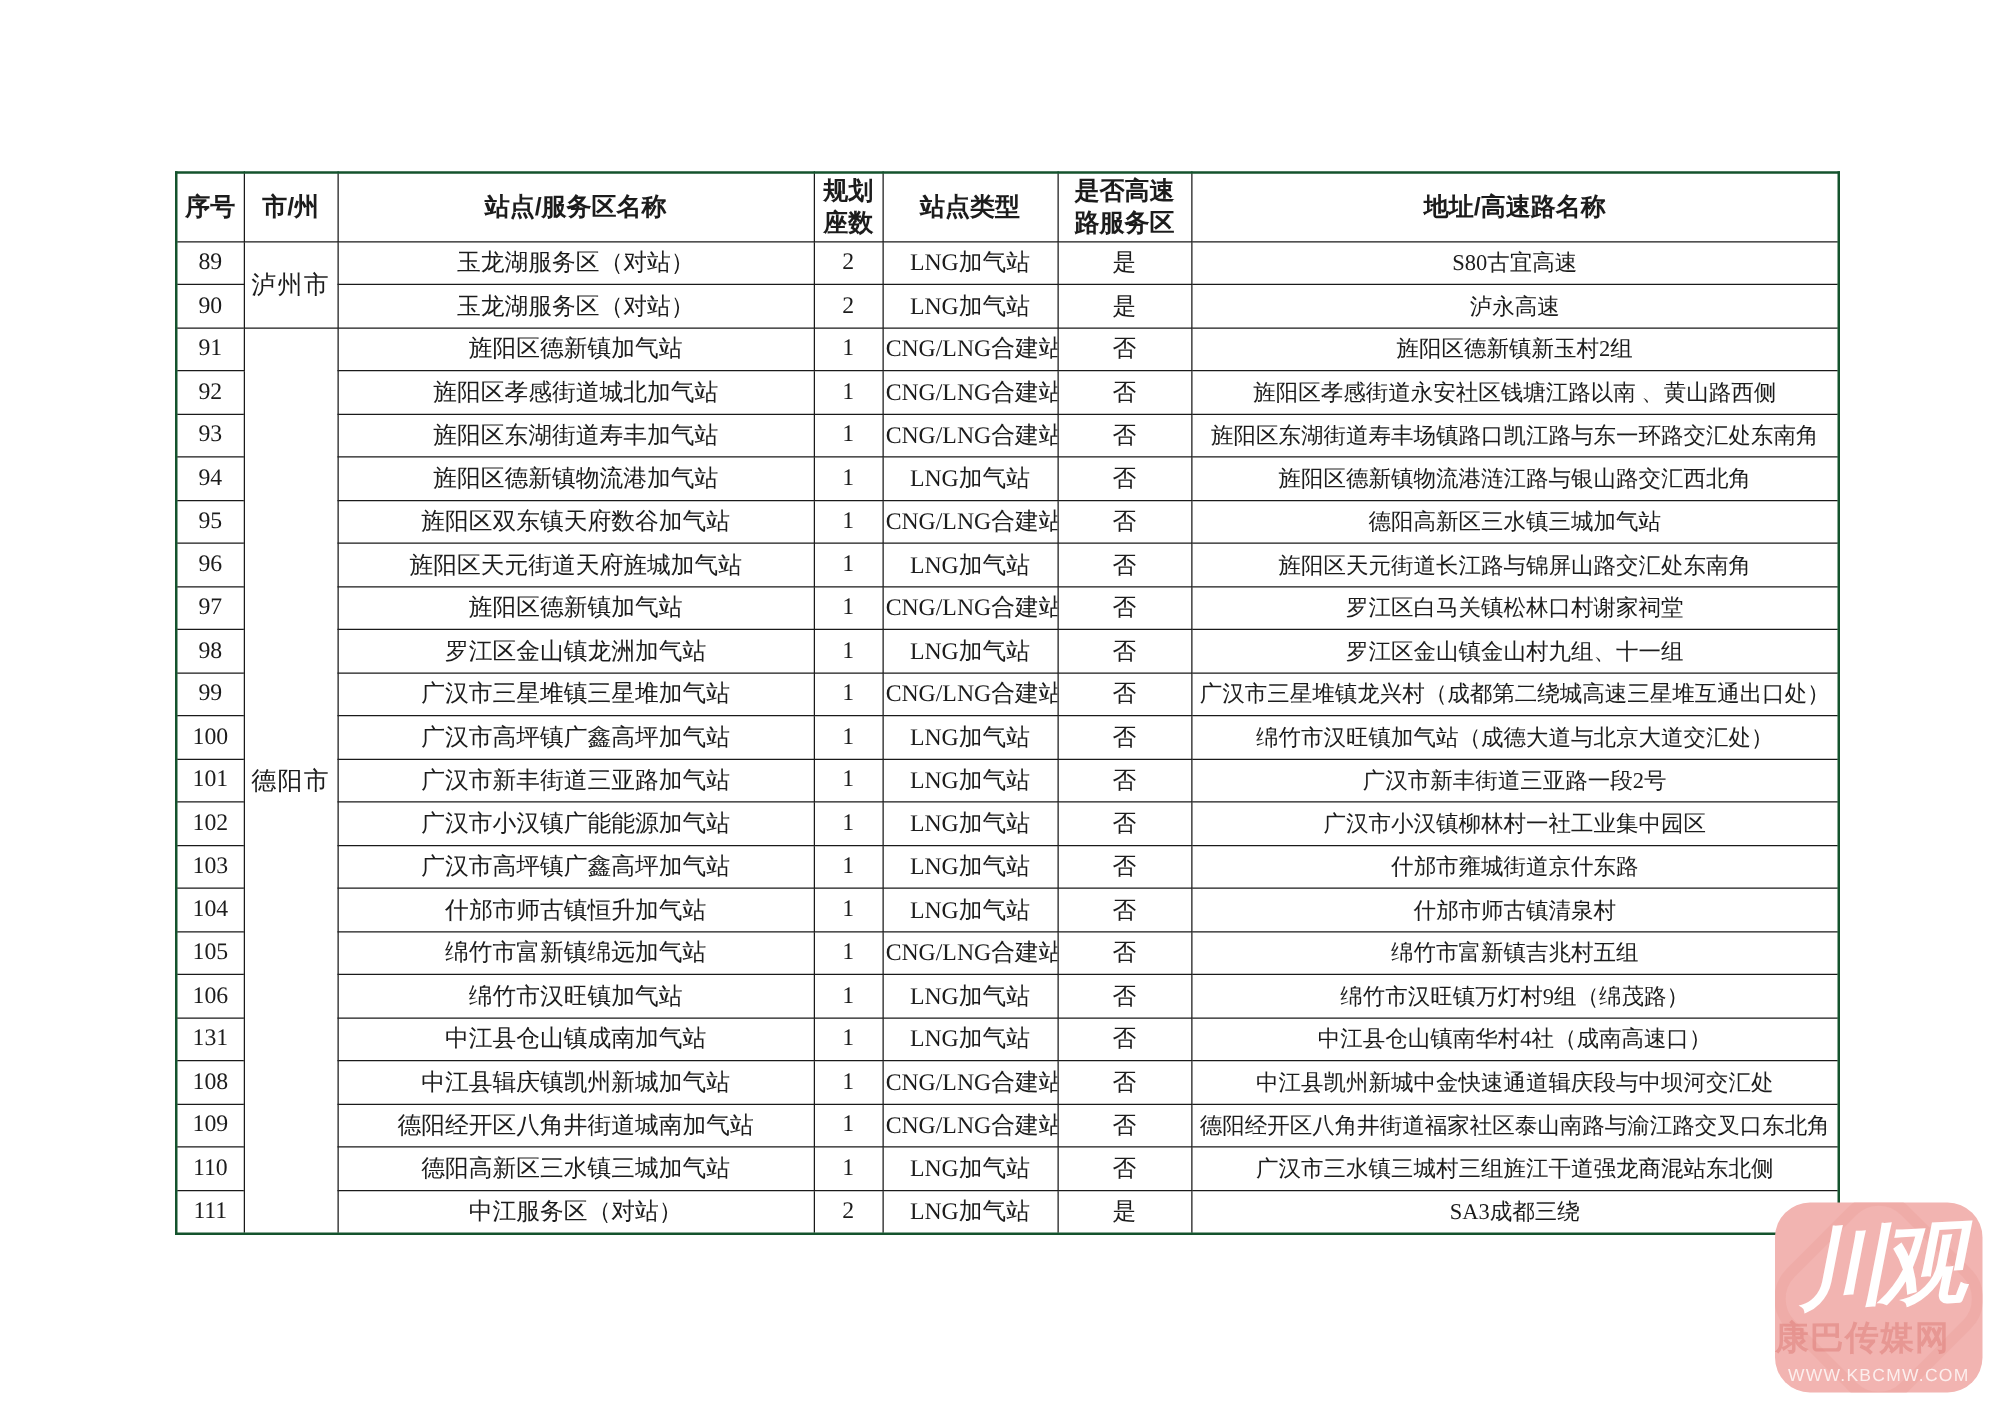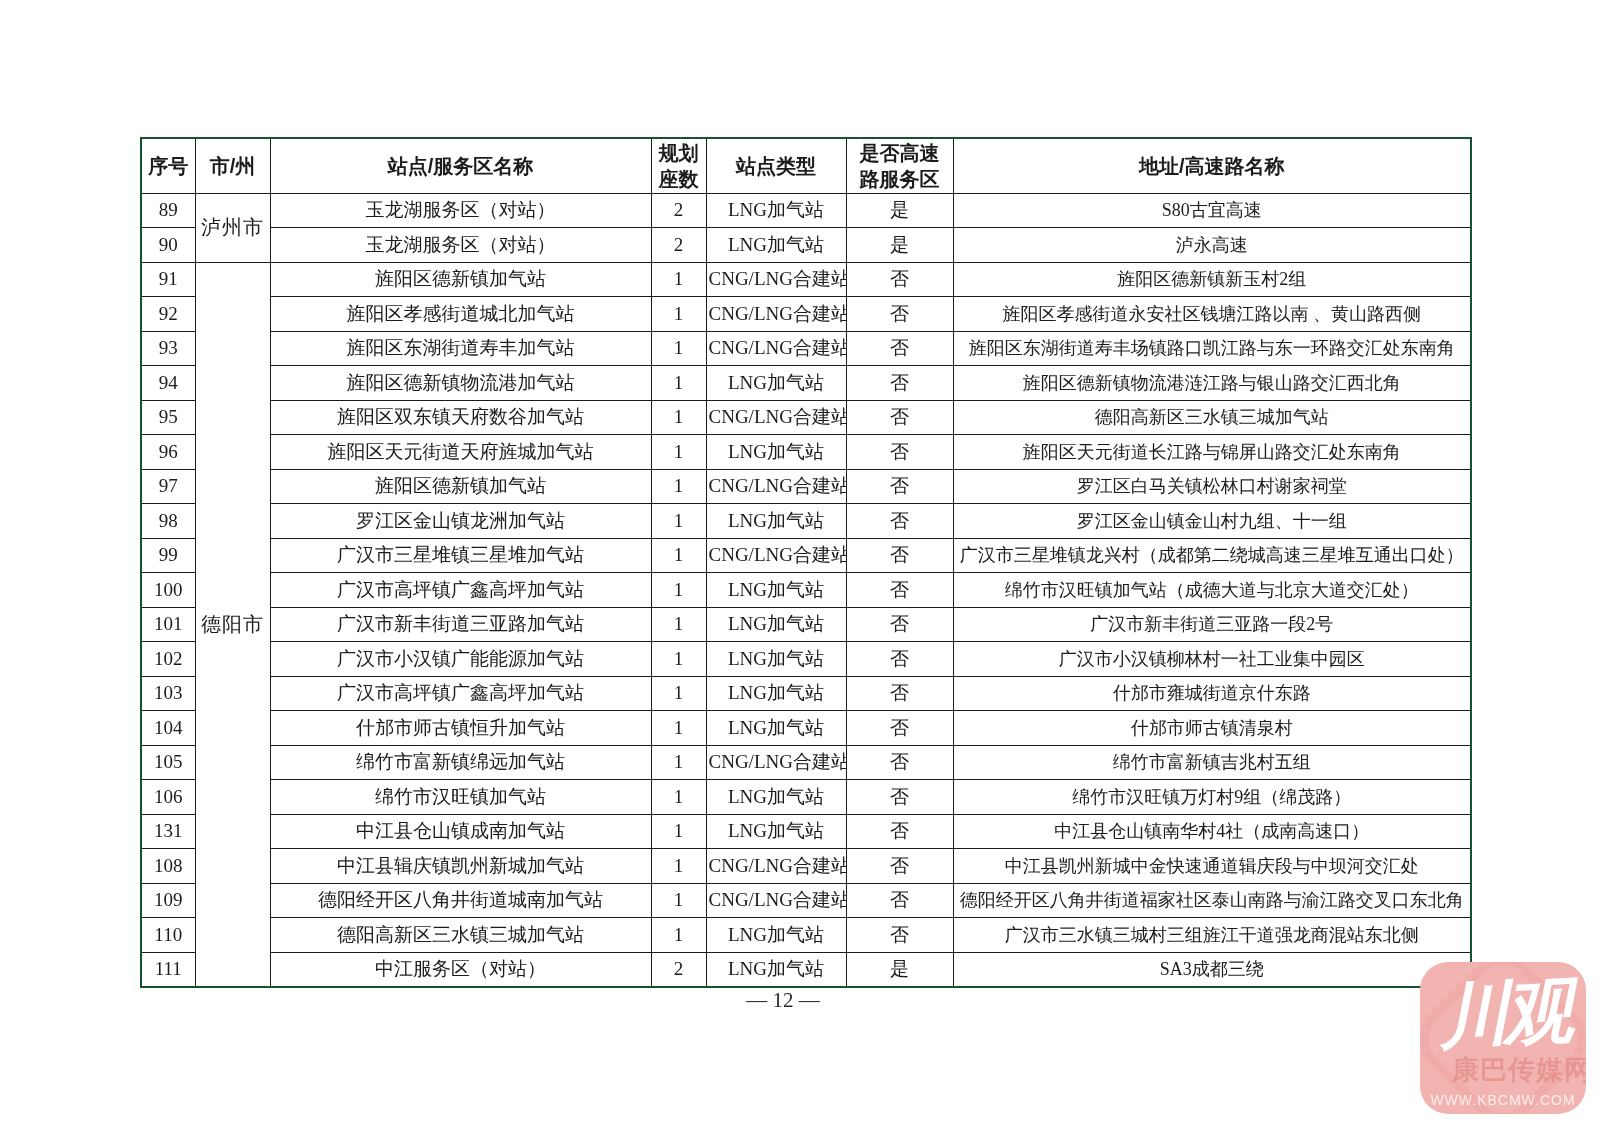--- a/index.html
+++ b/index.html
@@ -86,21 +86,20 @@
   }
   .wm-subtitle {
     position: absolute;
     left: 0; bottom: 26px; width: 100%;
     font-family: "Liberation Serif", serif;
     font-weight: bold;
     font-size: 27px;
     letter-spacing: 1px;
     color: rgba(222, 128, 122, 0.55);
     white-space: nowrap;
-    padding-left: 32px;
   }
   .wm-url {
     position: absolute;
     left: 0; bottom: 6px; width: 100%;
     text-align: center;
     font-family: "Liberation Sans", sans-serif;
     font-weight: normal;
     font-size: 14px;
     letter-spacing: 1px;
     color: rgba(255, 255, 255, 0.78);
@@ -316,21 +315,20 @@
           <td class="col-no">111</td>
           <td class="col-name">中江服务区（对站）</td>
           <td class="col-seats">2</td>
           <td class="col-type">LNG加气站</td>
           <td class="col-highway">是</td>
           <td class="col-address">SA3成都三绕</td>
         </tr>
       </tbody>
   </table>
 
-  <div class="page-number">— 12 —</div>
 
   <div class="watermark">
     <div class="wm-pattern"></div>
     <div class="wm-logo">川观</div>
     <div class="wm-subtitle">康巴传媒网</div>
     <div class="wm-url">WWW.KBCMW.COM</div>
   </div>
 
 </div>
 

